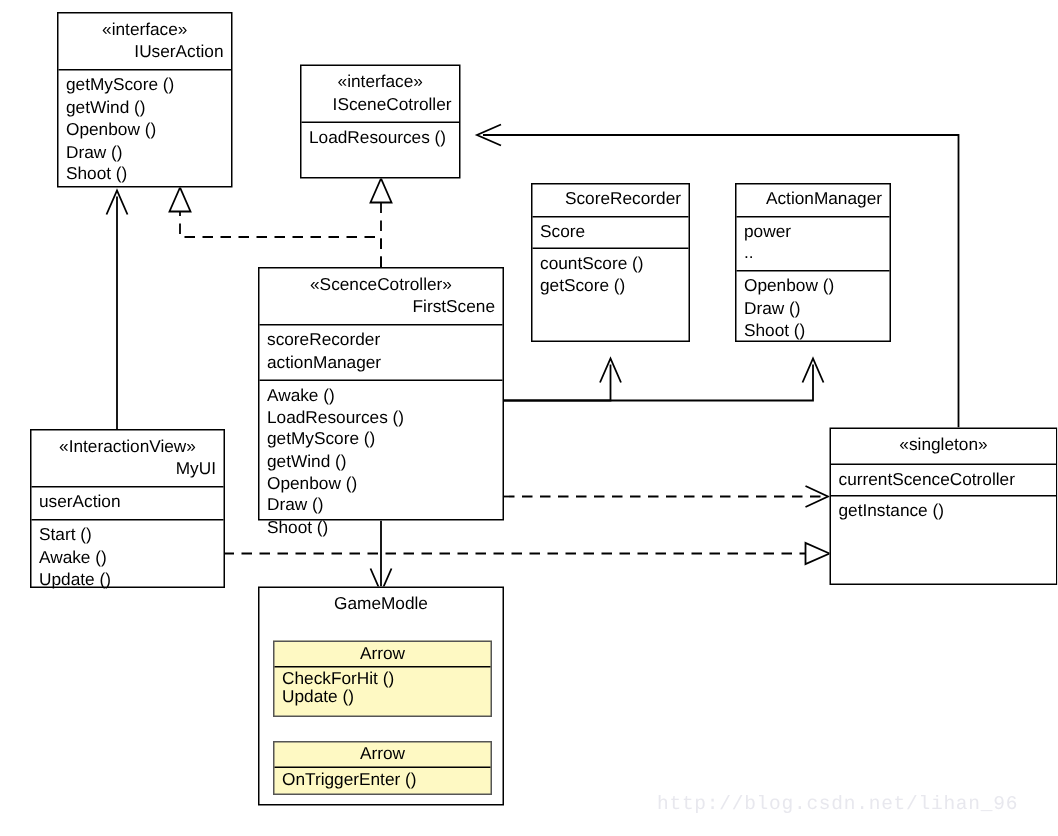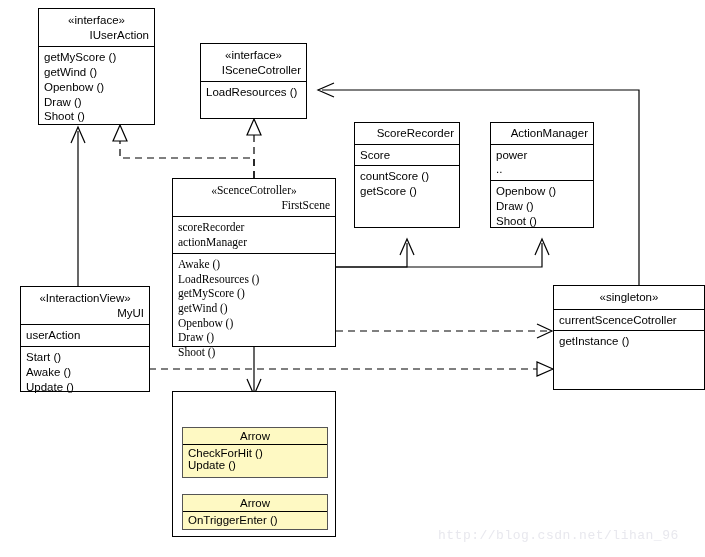--- a/index.html
+++ b/index.html
@@ -203,21 +203,21 @@
       <span class="member">power</span>
       <span class="member">..</span>
     </div>
     <div class="compartment" style="height:53px;">
       <span class="member">Openbow ()</span>
       <span class="member">Draw ()</span>
       <span class="member">Shoot ()</span>
     </div>
   </div>
 
-  <div class="uml-box" style="left:172px;top:178px;width:164px;height:169px;font-family:Liberation Serif, serif;">
+  <div class="uml-box" style="left:172px;top:178px;width:164px;height:169px;">
     <div class="compartment head">
       <span class="stereo">«ScenceCotroller»</span>
       <span class="cname">FirstScene</span>
     </div>
     <div class="compartment">
       <span class="member">scoreRecorder</span>
       <span class="member">actionManager</span>
     </div>
     <div class="compartment">
       <span class="member">Awake ()</span>
@@ -251,20 +251,21 @@
     </div>
     <div class="compartment">
       <span class="member">currentScenceCotroller</span>
     </div>
     <div class="compartment" style="height:52px;">
       <span class="member">getInstance ()</span>
     </div>
   </div>
 
   <div class="group-box" style="left:172px;top:391px;width:164px;height:146px;">
+    <div class="group-title">GameModle</div>
 
     <div class="inner-box" style="left:9px;top:35px;width:146px;height:51px;">
       <div class="inner-head">Arrow</div>
       <div class="inner-body">
         <span class="member">CheckForHit ()</span>
         <span class="member">Update ()</span>
       </div>
     </div>
 
     <div class="inner-box" style="left:9px;top:102px;width:146px;height:36px;">

